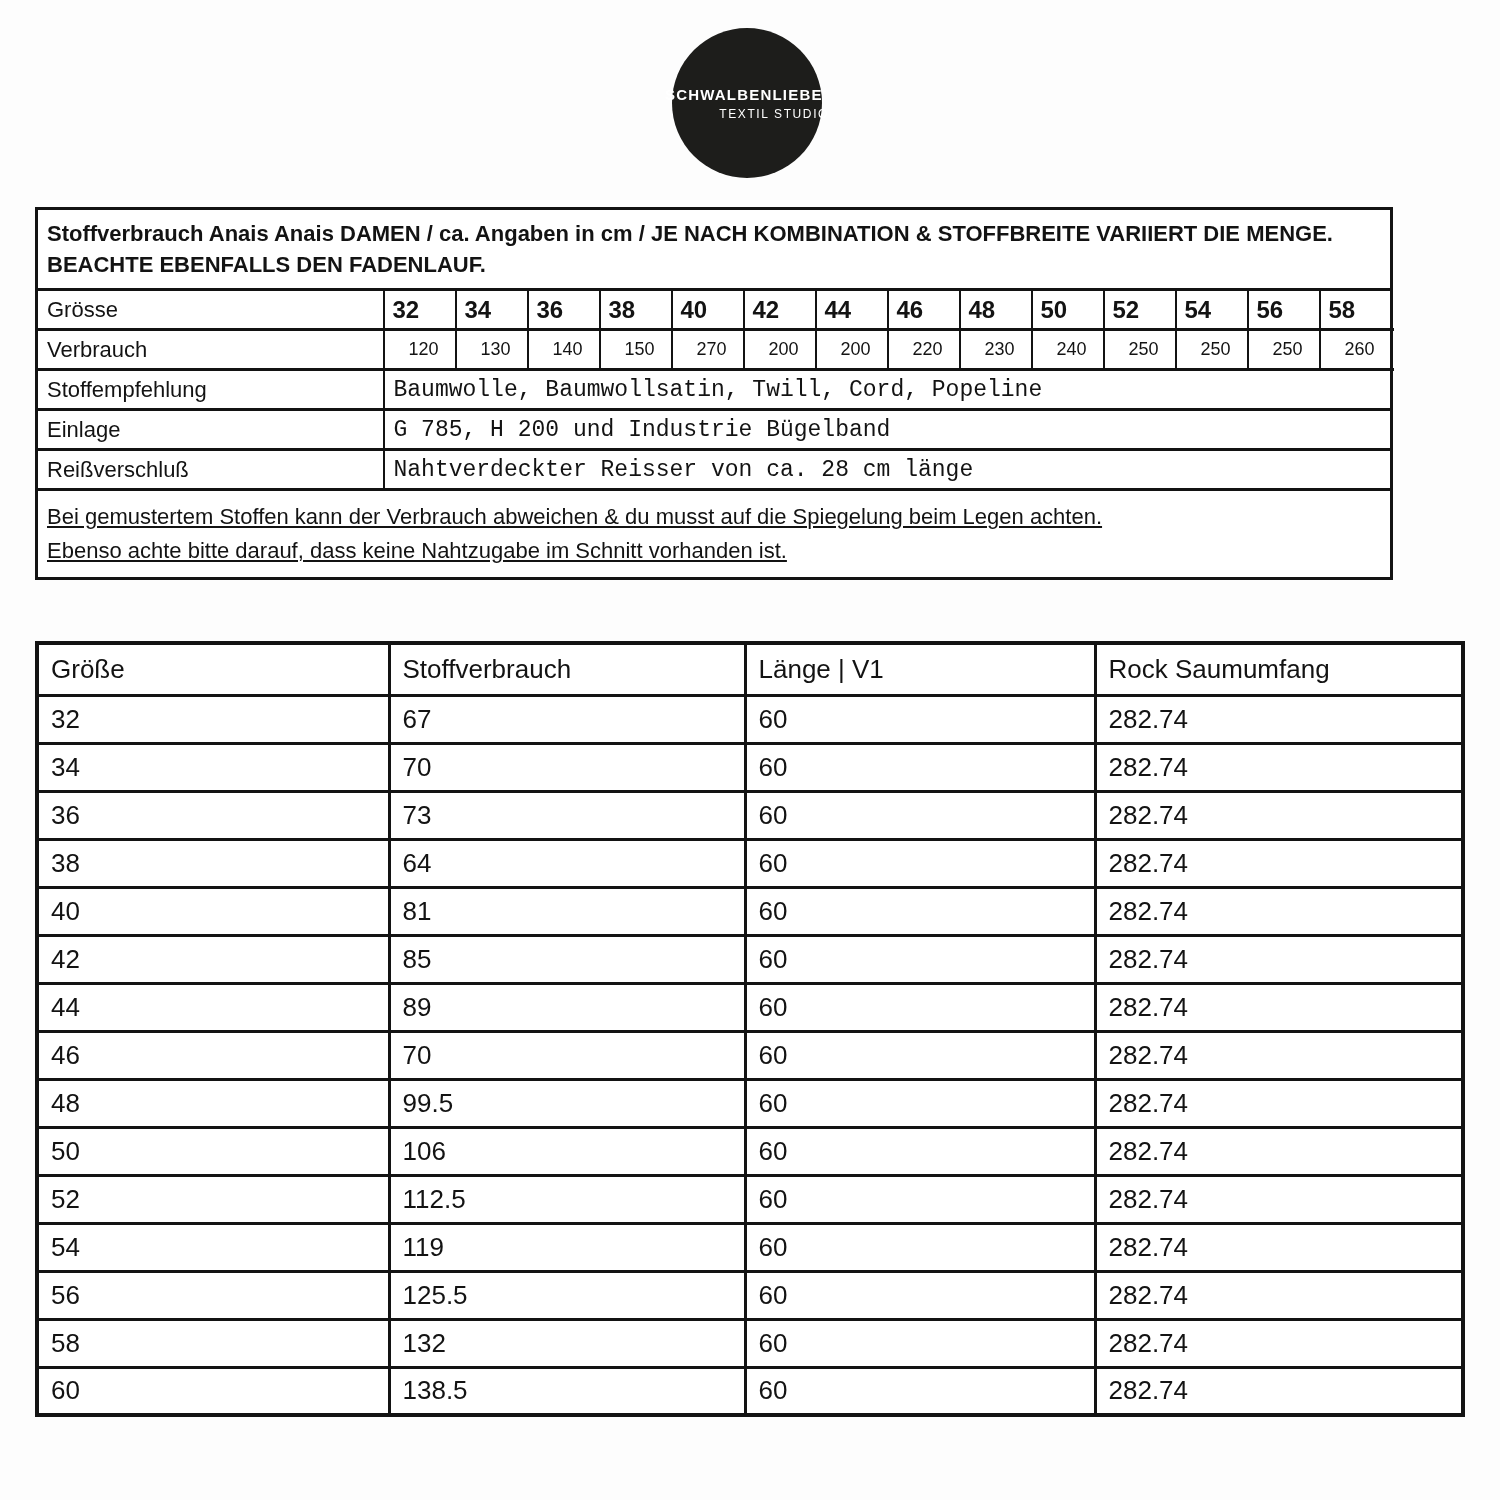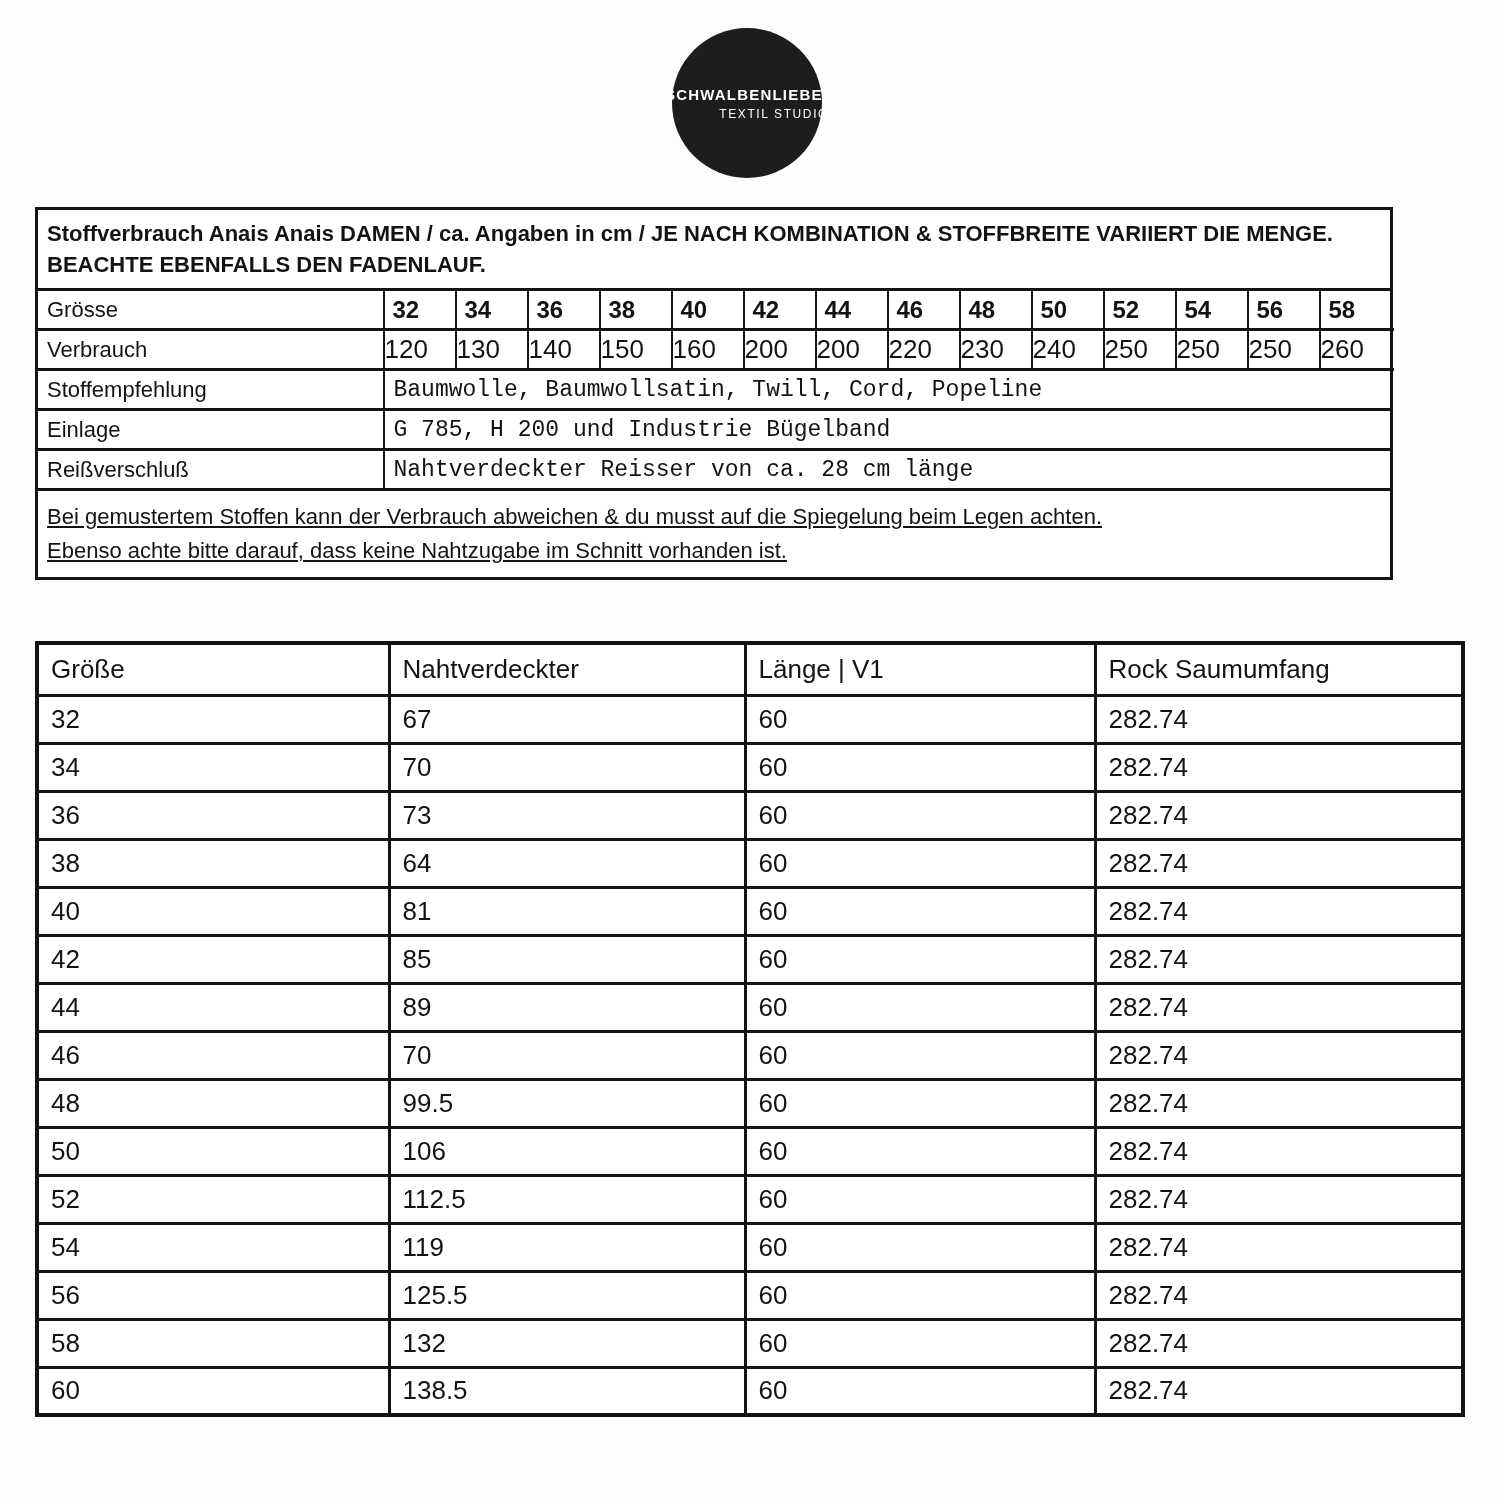--- a/index.html
+++ b/index.html
@@ -18,21 +18,21 @@
   
   table { border-collapse:collapse; table-layout:fixed; position:absolute; left:35px; background:#fff; }
   td { vertical-align:middle; overflow:hidden; white-space:nowrap; }
 
   
   .info-table { top:207px; width:1154px; border:3px solid #131313; }
   .info-table td { border:2px solid #131313; border-top-width:3px; border-bottom-width:3px; padding:0 9px; }
   .title-cell { font-weight:bold; font-size:22px; line-height:31px; padding:8px 9px !important; white-space:normal !important; }
   .label-cell { font-size:22px; height:40px; }
   .size-cell { font-weight:bold; font-size:24px; height:40px; padding:0 8px !important; }
-  .num-cell { font-size:26px; height:40px; padding:0 0 !important; }
+  .num-cell { font-size:18px; height:40px; padding:0 24px !important; }
   .span-cell { font-size:23px; height:40px;font-family:Liberation Mono, monospace; }
   .note-cell { font-size:22px; line-height:34px; padding:9px !important; white-space:normal !important;text-decoration:underline; }
 
   
   .measure-table { top:641px; width:1430px; border:4px solid #131313; }
   .measure-table td { border:3px solid #131313; font-size:26px; padding:0 12px; height:48px; }
   .measure-table tr.head td { height:52px; }
 </style>
 </head>
 <body>
@@ -89,21 +89,21 @@
       <td class="size-cell">56</td>
       <td class="size-cell">58</td>
       <td class="size-cell">60</td>
     </tr>
     <tr>
       <td class="label-cell">Verbrauch</td>
       <td class="num-cell">120</td>
       <td class="num-cell">130</td>
       <td class="num-cell">140</td>
       <td class="num-cell">150</td>
-      <td class="num-cell">160</td>
+      <td class="num-cell">270</td>
       <td class="num-cell">200</td>
       <td class="num-cell">200</td>
       <td class="num-cell">220</td>
       <td class="num-cell">230</td>
       <td class="num-cell">240</td>
       <td class="num-cell">250</td>
       <td class="num-cell">250</td>
       <td class="num-cell">250</td>
       <td class="num-cell">260</td>
       <td class="num-cell">260</td>
@@ -132,21 +132,21 @@
   <table class="measure-table">
     <colgroup>
       <col style="width:352px">
         <col style="width:356px">
         <col style="width:350px">
         <col>
     </colgroup>
     <tbody>
         <tr class="head">
       <td>Größe</td>
-      <td>Nahtverdeckter</td>
+      <td>Stoffverbrauch</td>
       <td>Länge | V1</td>
       <td>Rock Saumumfang</td>
     </tr>
     <tr>
       <td>32</td>
       <td>67</td>
       <td>60</td>
       <td>282.74</td>
     </tr>
     <tr>

